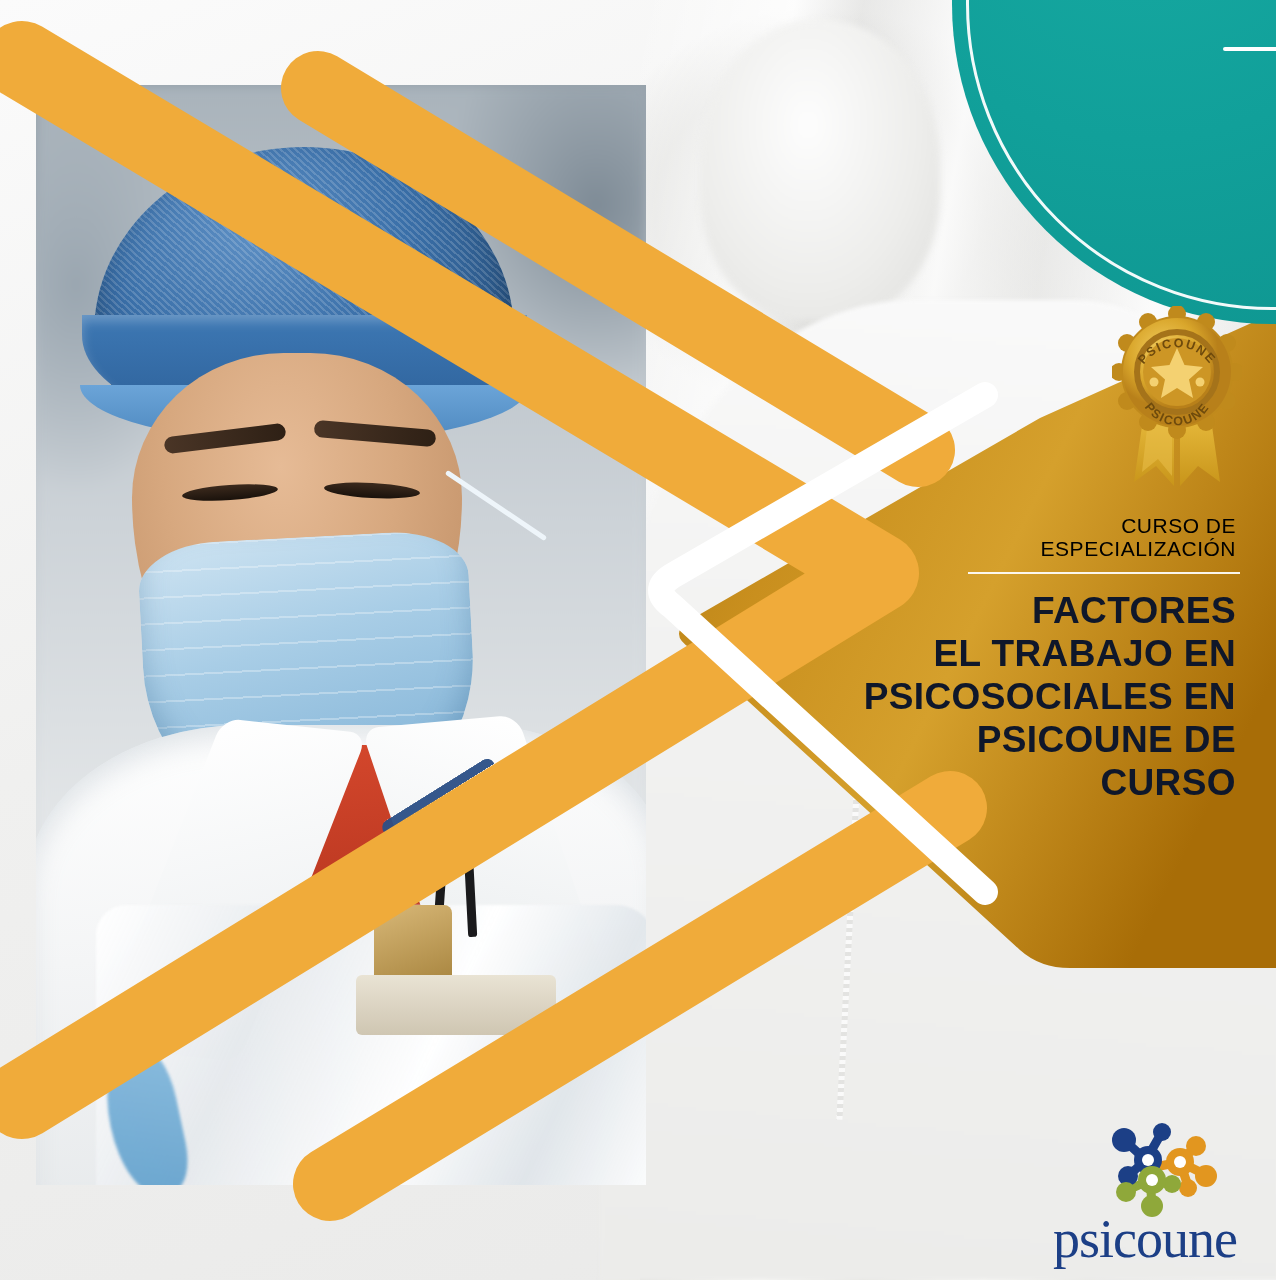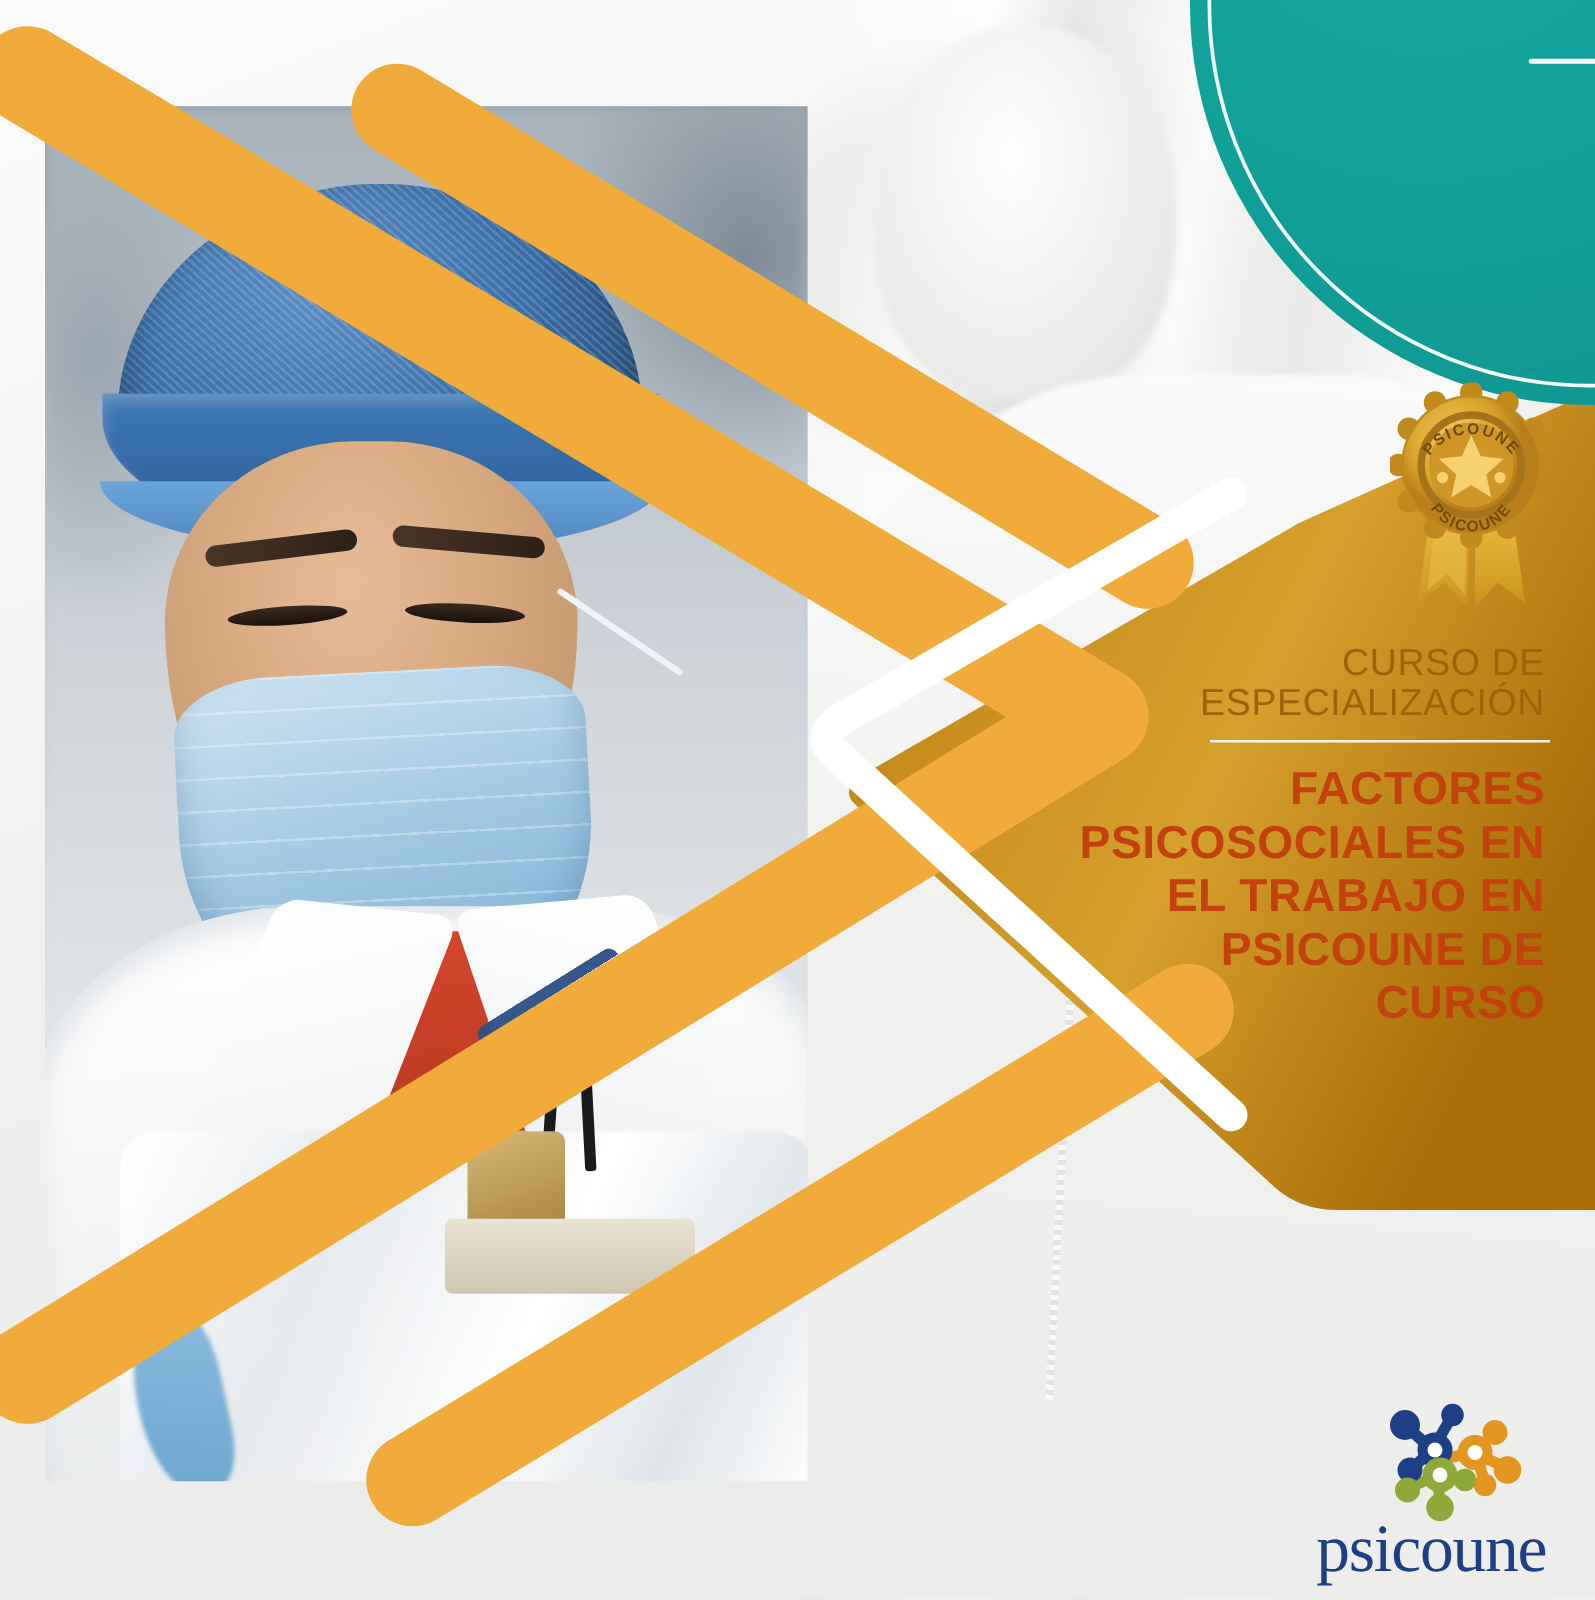--- a/index.html
+++ b/index.html
@@ -182,34 +182,34 @@
   }
 
   .panel-text {
     position:absolute;
     left:850px; top:515px;
     width:390px;
     text-align:right;
     z-index:6;
   }
   .kicker {
-    color:#a16207;
-    font-size:30px;
+    color:#000000;
+    font-size:21px;
     line-height:1.08;
     font-weight:400;
     letter-spacing:.5px;
     padding-right:4px;
   }
   .kicker-rule {
     margin:12px 0 16px auto;
     width:272px; height:2px;
     background:rgba(255,255,255,.92);
   }
   .main-title {
-    color:#c2410c;
+    color:#0f172a;
     font-size:37px;
     line-height:1.16;
     font-weight:700;
     letter-spacing:.4px;
     padding-right:4px;
   }
 
   
   .teal-circle {
     position:absolute;
@@ -351,22 +351,22 @@
   </svg>
 
   <div class="panel-text">
     <div class="kicker">
       <div>CURSO DE</div>
       <div>ESPECIALIZACIÓN</div>
     </div>
     <div class="kicker-rule"></div>
     <div class="main-title">
       <div>FACTORES</div>
+      <div>EL TRABAJO EN</div>
       <div>PSICOSOCIALES EN</div>
-      <div>EL TRABAJO EN</div>
       <div>PSICOUNE DE</div>
       <div>CURSO</div>
     </div>
   </div>
 
   <div class="teal-circle">
     <div class="teal-ring"></div>
     <div class="teal-content">
       <div class="price-line">A S/.</div>
       <div class="price-rule"></div>

